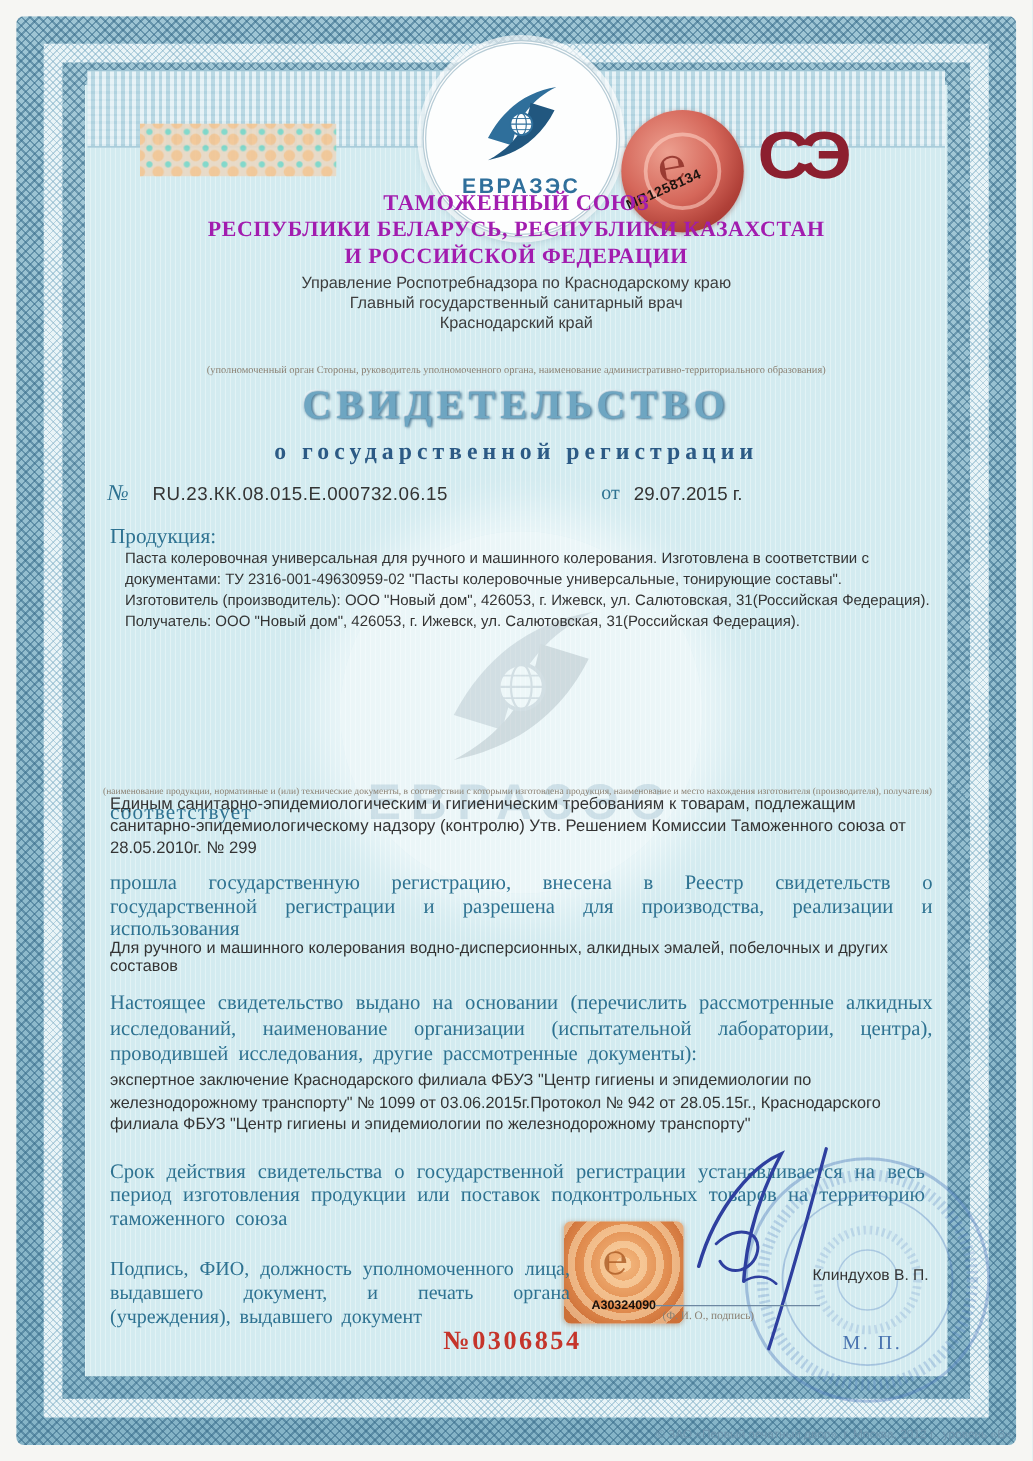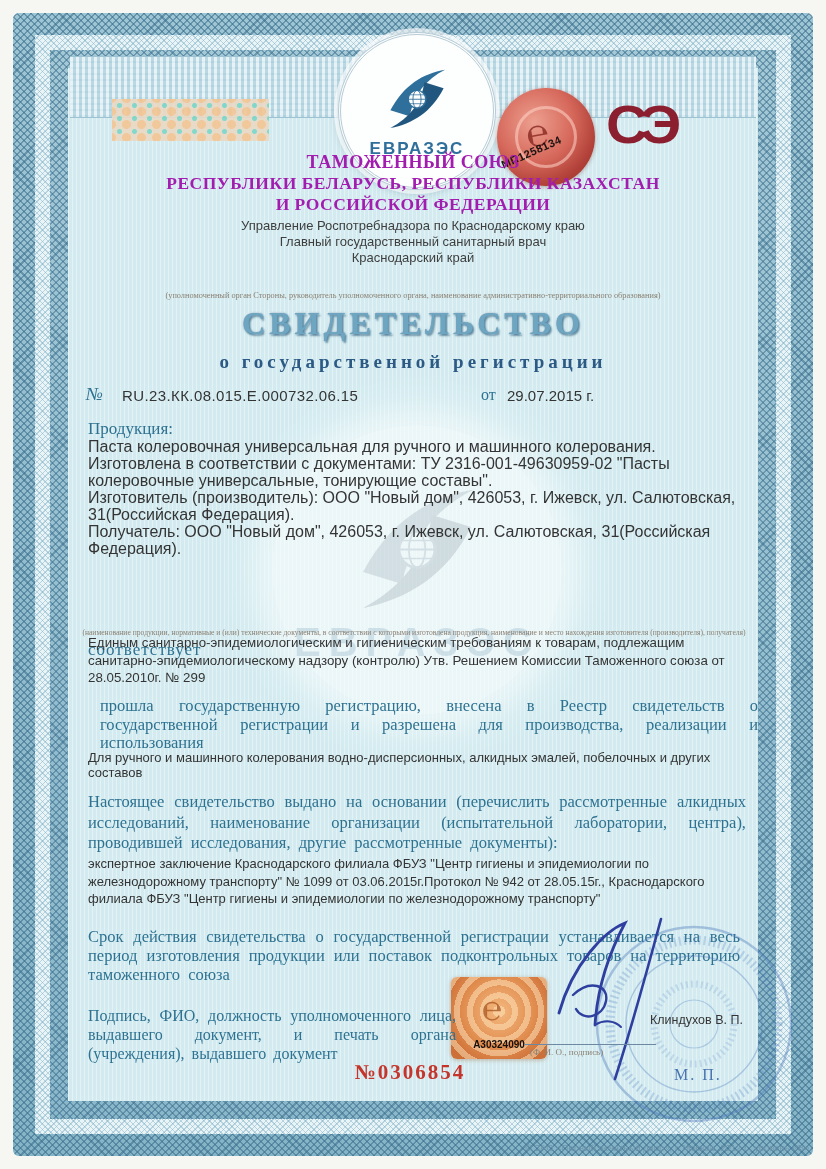--- a/index.html
+++ b/index.html
@@ -178,32 +178,32 @@
 
     <div class="t-center main-title" style="top:305px;font-size:32px;">СВИДЕТЕЛЬСТВО</div>
     <div class="t-center sub-title" style="top:351px;font-size:19px;">о государственной регистрации</div>
 
     <div class="abs teal-serif" style="left:86px;top:384px;font-size:18px;font-style:italic;">№</div>
     <div class="abs body-sans" style="left:122px;top:387px;font-size:15px;letter-spacing:.4px;">RU.23.КК.08.015.Е.000732.06.15</div>
     <div class="abs teal-serif" style="left:481px;top:386px;font-size:16px;">от</div>
     <div class="abs body-sans" style="left:507px;top:387px;font-size:15px;">29.07.2015 г.</div>
 
     <div class="abs teal-serif" style="left:88px;top:419px;font-size:17px;">Продукция:</div>
-    <div class="abs body-sans" style="left:88px;top:438px;width:660px;font-size:16px;line-height:17px;">
+    <div class="abs body-sans" style="left:88px;top:438px;width:660px;font-size:12px;line-height:17px;padding-left:12px;">
       <div>Паста колеровочная универсальная для ручного и машинного колерования. Изготовлена в соответствии с документами: ТУ 2316-001-49630959-02 "Пасты колеровочные универсальные, тонирующие составы".</div>
       <div>Изготовитель (производитель): ООО "Новый дом", 426053, г. Ижевск, ул. Салютовская, 31(Российская Федерация).</div>
       <div>Получатель: ООО "Новый дом", 426053, г. Ижевск, ул. Салютовская, 31(Российская Федерация).</div>
     </div>
 
     <div class="abs caption" style="left:78px;top:628px;width:672px;text-align:center;font-size:7.6px;">(наименование продукции, нормативные и (или) технические документы, в соответствии с которыми изготовлена продукция, наименование и место нахождения изготовителя (производителя), получателя)</div>
 
     <div class="abs teal-serif" style="left:88px;top:640px;font-size:17px;letter-spacing:1px;">соответствует</div>
     <div class="abs body-sans" style="left:88px;top:634px;width:660px;font-size:13.3px;line-height:17.5px;">Единым санитарно-эпидемиологическим и гигиеническим требованиям к товарам, подлежащим санитарно-эпидемиологическому надзору (контролю) Утв. Решением Комиссии Таможенного союза от 28.05.2010г. № 299</div>
 
-    <div class="abs teal-serif just" style="left:88px;top:697px;width:658px;font-size:16.5px;line-height:18.5px;word-spacing:6px;padding-left:12px;">прошла государственную регистрацию, внесена в Реестр свидетельств о государственной регистрации и разрешена для производства, реализации и использования</div>
+    <div class="abs teal-serif just" style="left:88px;top:697px;width:658px;font-size:16.5px;line-height:18.5px;word-spacing:6px;">прошла государственную регистрацию, внесена в Реестр свидетельств о государственной регистрации и разрешена для производства, реализации и использования</div>
     <div class="abs body-sans" style="left:88px;top:750px;width:660px;font-size:13px;">Для ручного и машинного колерования водно-дисперсионных, алкидных эмалей, побелочных и других составов</div>
 
     <div class="abs teal-serif just" style="left:88px;top:792px;width:658px;font-size:16.5px;line-height:20.5px;word-spacing:4px;">Настоящее свидетельство выдано на основании (перечислить рассмотренные алкидных исследований, наименование организации (испытательной лаборатории, центра), проводившей исследования, другие рассмотренные документы):</div>
     <div class="abs body-sans" style="left:88px;top:855px;width:640px;font-size:13px;line-height:17.5px;">экспертное заключение Краснодарского филиала ФБУЗ "Центр гигиены и эпидемиологии по железнодорожному транспорту" № 1099 от 03.06.2015г.Протокол № 942 от 28.05.15г., Краснодарского филиала ФБУЗ "Центр гигиены и эпидемиологии по железнодорожному транспорту"</div>
 
     <div class="abs teal-serif just" style="left:88px;top:927px;width:652px;font-size:16.5px;line-height:19px;word-spacing:4px;">Срок действия свидетельства о государственной регистрации устанавливается на весь период изготовления продукции или поставок подконтрольных товаров на территорию таможенного союза</div>
 
     <svg class="stamp" viewBox="0 0 212 212">
       <circle cx="106" cy="106" r="97" fill="none" stroke="rgba(70,115,185,.45)" stroke-width="2.5"></circle>
       <circle cx="106" cy="106" r="84" fill="none" stroke="rgba(70,115,185,.30)" stroke-width="9" stroke-dasharray="2 3"></circle>

